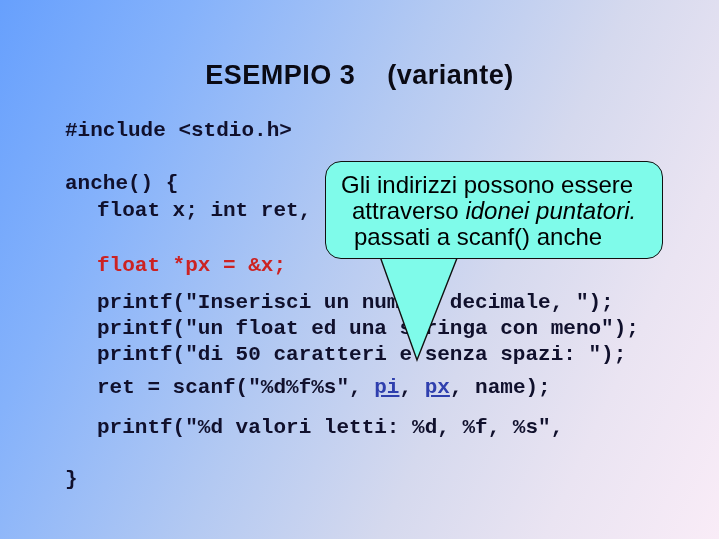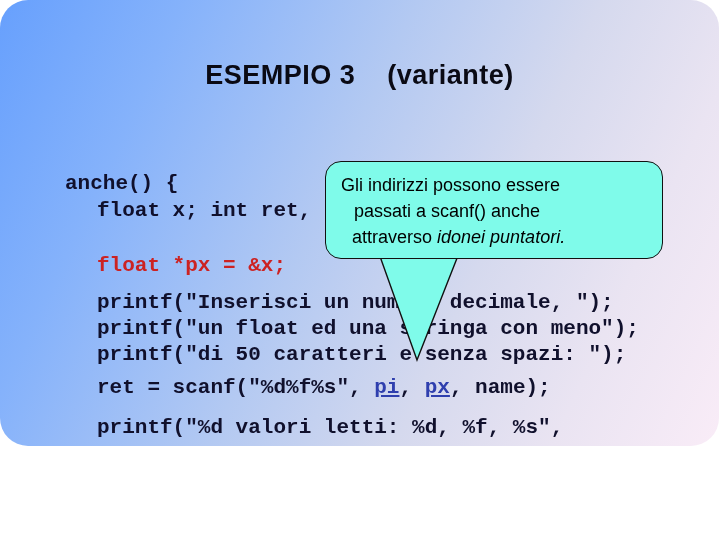--- a/index.html
+++ b/index.html
@@ -1,25 +1,24 @@
 <!DOCTYPE html>
 <html><head>
 <meta charset="utf-8">
 <style>
   html, body { margin: 0; padding: 0; }
   .slide {
     position: relative;
     width: 719px;
-    height: 446px;
+    height: 539px;
     overflow: hidden;
     background: linear-gradient(115deg,
       #67a0fd 0%, #85b2fb 20%, #b3c9f2 45%,
       #d5d9ee 65%, #eae4f2 82%, #f9ecf7 100%);
     font-family: "Liberation Sans", sans-serif;
-    border-radius: 28px;
   }
   .title {
     position: absolute;
     top: 60px;
     left: 0;
     width: 719px;
     text-align: center;
     font-family: "Liberation Sans", sans-serif;
     font-size: 27px;
     font-weight: 700;
@@ -53,52 +52,53 @@
     width: 338px;
     height: 98px;
     box-sizing: border-box;
     border: 1.4px solid #111;
     border-radius: 16px;
     padding-top: 10px;
     z-index: 3;
   }
   .callout-line {
     font-family: "Liberation Sans", sans-serif;
-    font-size: 18px;
+    font-size: 24px;
     line-height: 26px;
     color: #000;
     padding-left: 15px;
     white-space: pre;
   }
   .callout-line.l2 { padding-left: 28px; }
   .callout-line.l3 { padding-left: 26px; }
   .callout-line .it { font-style: italic; }
 </style>
 </head>
 <body>
 
 <div class="slide">
 
   <div class="title">ESEMPIO 3    (variante)</div>
 
+  <div class="code-line" style="left:65px;  top:119px;">#include &lt;stdio.h&gt;</div>
   <div class="code-line" style="left:65px;  top:172px;">anche() {</div>
   <div class="code-line" style="left:97px;  top:199px;">float x; int ret,</div>
   <div class="code-line code-red" style="left:97px; top:254px;text-align:right;">float *px = &amp;x;</div>
   <div class="code-line" style="left:97px;  top:291px;">printf("Inserisci un numero decimale, ");</div>
   <div class="code-line" style="left:97px;  top:317px;">printf("un float ed una stringa con meno");</div>
   <div class="code-line" style="left:97px;  top:343px;">printf("di 50 caratteri e senza spazi: ");</div>
 
   <div class="code-line" style="left:97px;  top:376px;"><span>ret = scanf("%d%f%s", </span><span class="code-blue">pi</span><span>, </span><span class="code-blue">px</span><span>, name);</span></div>
 
   <div class="code-line" style="left:97px;  top:416px;">printf("%d valori letti: %d, %f, %s",</div>
   <div class="code-line" style="left:65px;  top:468px;">}</div>
 
   <svg class="tail-svg" viewBox="0 0 719 539" xmlns="http://www.w3.org/2000/svg">
     <polygon points="377,248 461,248 417,360" stroke="#111" stroke-width="1.4" fill="#7ffbea"></polygon>
   </svg>
 
   <div class="callout" style="background-color: rgb(127, 251, 234);">
     <div class="callout-line">Gli indirizzi possono essere</div>
+    <div class="callout-line l3"><span>attraverso </span><span class="it">idonei puntatori.</span></div>
     <div class="callout-line l2">passati a scanf() anche</div>
-    <div class="callout-line l3"><span>attraverso </span><span class="it">idonei puntatori.</span></div>
   </div>
 
 </div>
 
 </body></html>

